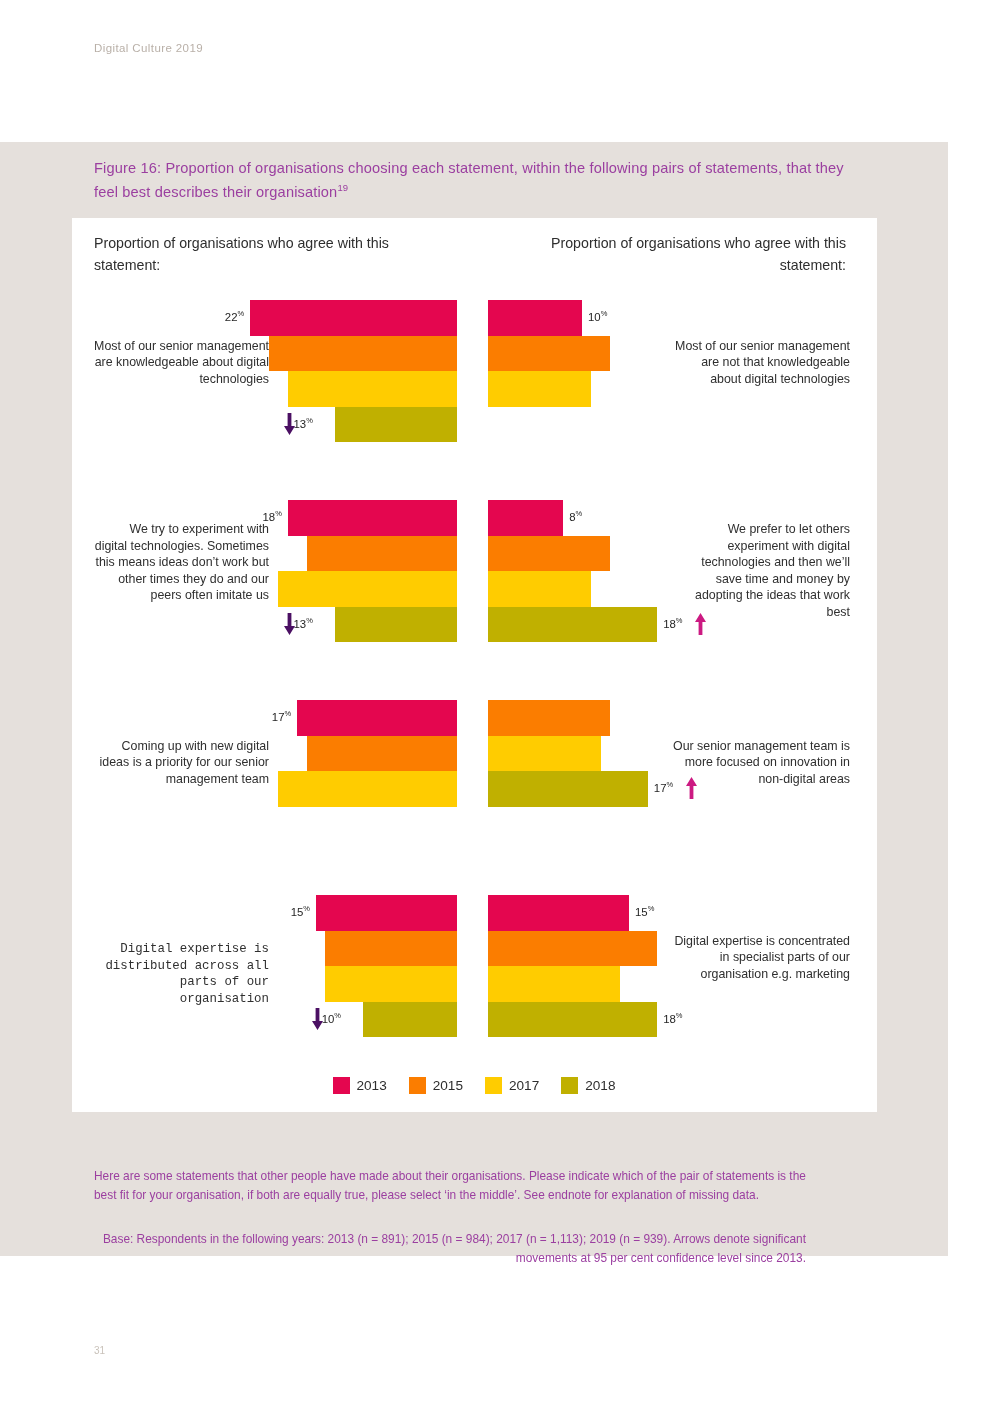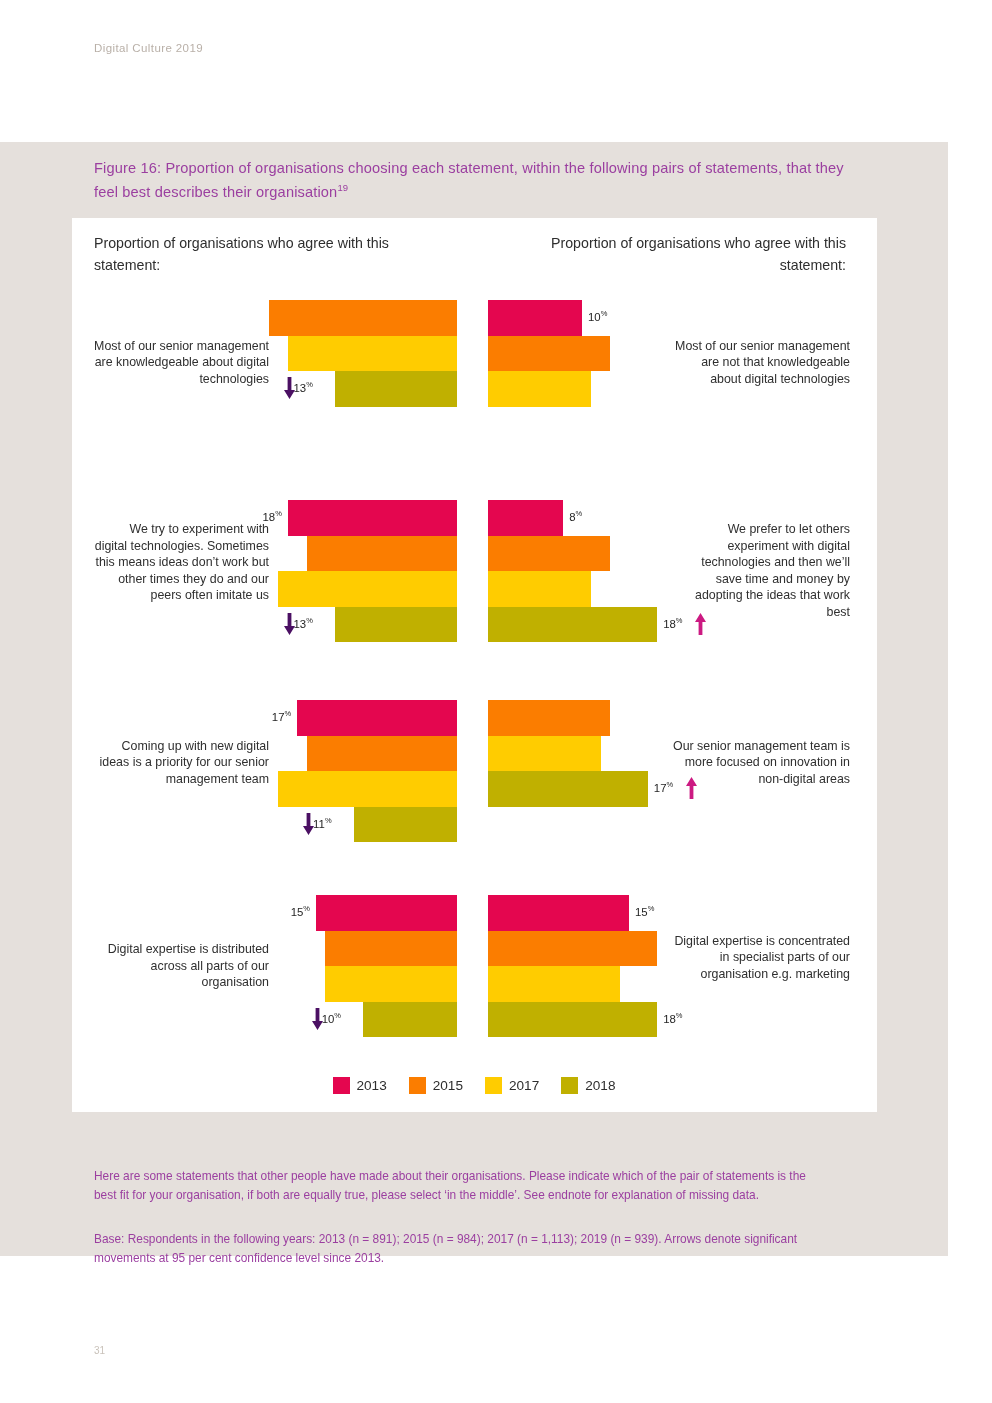--- a/index.html
+++ b/index.html
@@ -93,21 +93,21 @@
     position:absolute; left:0; top:1077px; width:948px;
     display:flex; justify-content:center; align-items:center; gap:22px;
   }
   .legend-item { display:flex; align-items:center; gap:7px; }
   .legend-swatch { width:17px; height:17px; display:block; }
   .legend-label { font-size:13.6px; color:#2e2e2e; }
 
   
   .notes { position:absolute; left:94px; width:712px; color:#9b3fa0;margin-top:36px; }
   .note-1 { top:1131px; font-size:11.9px; line-height:1.62; }
-  .note-2 { top:1194px; font-size:11.9px; line-height:1.62; }
+  .note-2 { top:1194px; font-size:11.9px; line-height:1.62;text-align:right; }
 </style>
 </head>
 <body>
 
 <div class="page-header">Digital Culture 2019</div>
 <div class="page-number">31</div>
 
 <div class="grey-band"></div>
 
 <div class="figure-title">
@@ -116,20 +116,24 @@
 
 <div class="chart-panel"></div>
 
 <div class="col-head left">Proportion of organisations who agree with this statement:</div>
 <div class="col-head right">Proportion of organisations who agree with this statement:</div>
 
 <div id="rows-host">
     <div class="row row-1">
       <div class="stmt left" style="top: 37.8px;">Most of our senior management are knowledgeable about digital technologies</div>
       <div class="bars left">
+        <div class="bar-line">
+          <div class="bar" style="width: 206.8px; background: rgb(228, 6, 79);"></div>
+          <div class="val" style="right: 212.8px;"><span>22</span><sup>%</sup></div>
+        </div>
         <div class="bar-line">
           <div class="bar" style="width: 188px; background: rgb(251, 125, 0);"></div>
         </div>
         <div class="bar-line">
           <div class="bar" style="width: 169.2px; background: rgb(255, 204, 0);"></div>
         </div>
         <div class="bar-line">
           <div class="bar" style="width: 122.2px; background: rgb(192, 176, 0);"></div>
           <div class="val" style="right: 144.2px;"><span>13</span><sup>%</sup></div>
           <div class="arrow" style="right: 162.2px;"><svg viewBox="0 0 11 22" width="11" height="22">
@@ -199,47 +203,40 @@
         <div class="bar-line">
           <div class="bar" style="width: 159.8px; background: rgb(228, 6, 79);"></div>
           <div class="val" style="right: 165.8px;"><span>17</span><sup>%</sup></div>
         </div>
         <div class="bar-line">
           <div class="bar" style="width: 150.4px; background: rgb(251, 125, 0);"></div>
         </div>
         <div class="bar-line">
           <div class="bar" style="width: 178.6px; background: rgb(255, 204, 0);"></div>
         </div>
-        <div class="bar-line">
-          <div class="bar" style="width: 103.4px; background: rgb(192, 176, 0);"></div>
-          <div class="val" style="right: 125.4px;"><span>11</span><sup>%</sup></div>
-          <div class="arrow" style="right: 143.4px;"><svg viewBox="0 0 11 22" width="11" height="22">
-              <path d="M3.6 0 H7.4 V13 H11 L5.5 22 L0 13 H3.6 Z" fill="#4B1063"></path>
-            </svg></div>
-        </div>
       </div>
       <div class="stmt right" style="top: 37.8px;">Our senior management team is more focused on innovation in non-digital areas</div>
       <div class="bars right">
         <div class="bar-line">
           <div class="bar" style="width: 122.2px; background: rgb(251, 125, 0);"></div>
         </div>
         <div class="bar-line">
           <div class="bar" style="width: 112.8px; background: rgb(255, 204, 0);"></div>
         </div>
         <div class="bar-line">
           <div class="bar" style="width: 159.8px; background: rgb(192, 176, 0);"></div>
           <div class="val" style="left: 165.8px;"><span>17</span><sup>%</sup></div>
           <div class="arrow" style="left: 197.8px;"><svg viewBox="0 0 11 22" width="11" height="22">
               <path d="M5.5 0 L11 9 H7.4 V22 H3.6 V9 H0 Z" fill="#CC1A82"></path>
             </svg></div>
         </div>
       </div>
     </div>
     <div class="row row-4">
-      <div class="stmt left" style="top: 46.1px;">Digital expertise is distributed across all parts of our organisation</div>
+      <div class="stmt left" style="top: 46.1px; font-family: Liberation Mono, monospace;">Digital expertise is distributed across all parts of our organisation</div>
       <div class="bars left">
         <div class="bar-line">
           <div class="bar" style="width: 141px; background: rgb(228, 6, 79);"></div>
           <div class="val" style="right: 147px;"><span>15</span><sup>%</sup></div>
         </div>
         <div class="bar-line">
           <div class="bar" style="width: 131.6px; background: rgb(251, 125, 0);"></div>
         </div>
         <div class="bar-line">
           <div class="bar" style="width: 131.6px; background: rgb(255, 204, 0);"></div>

